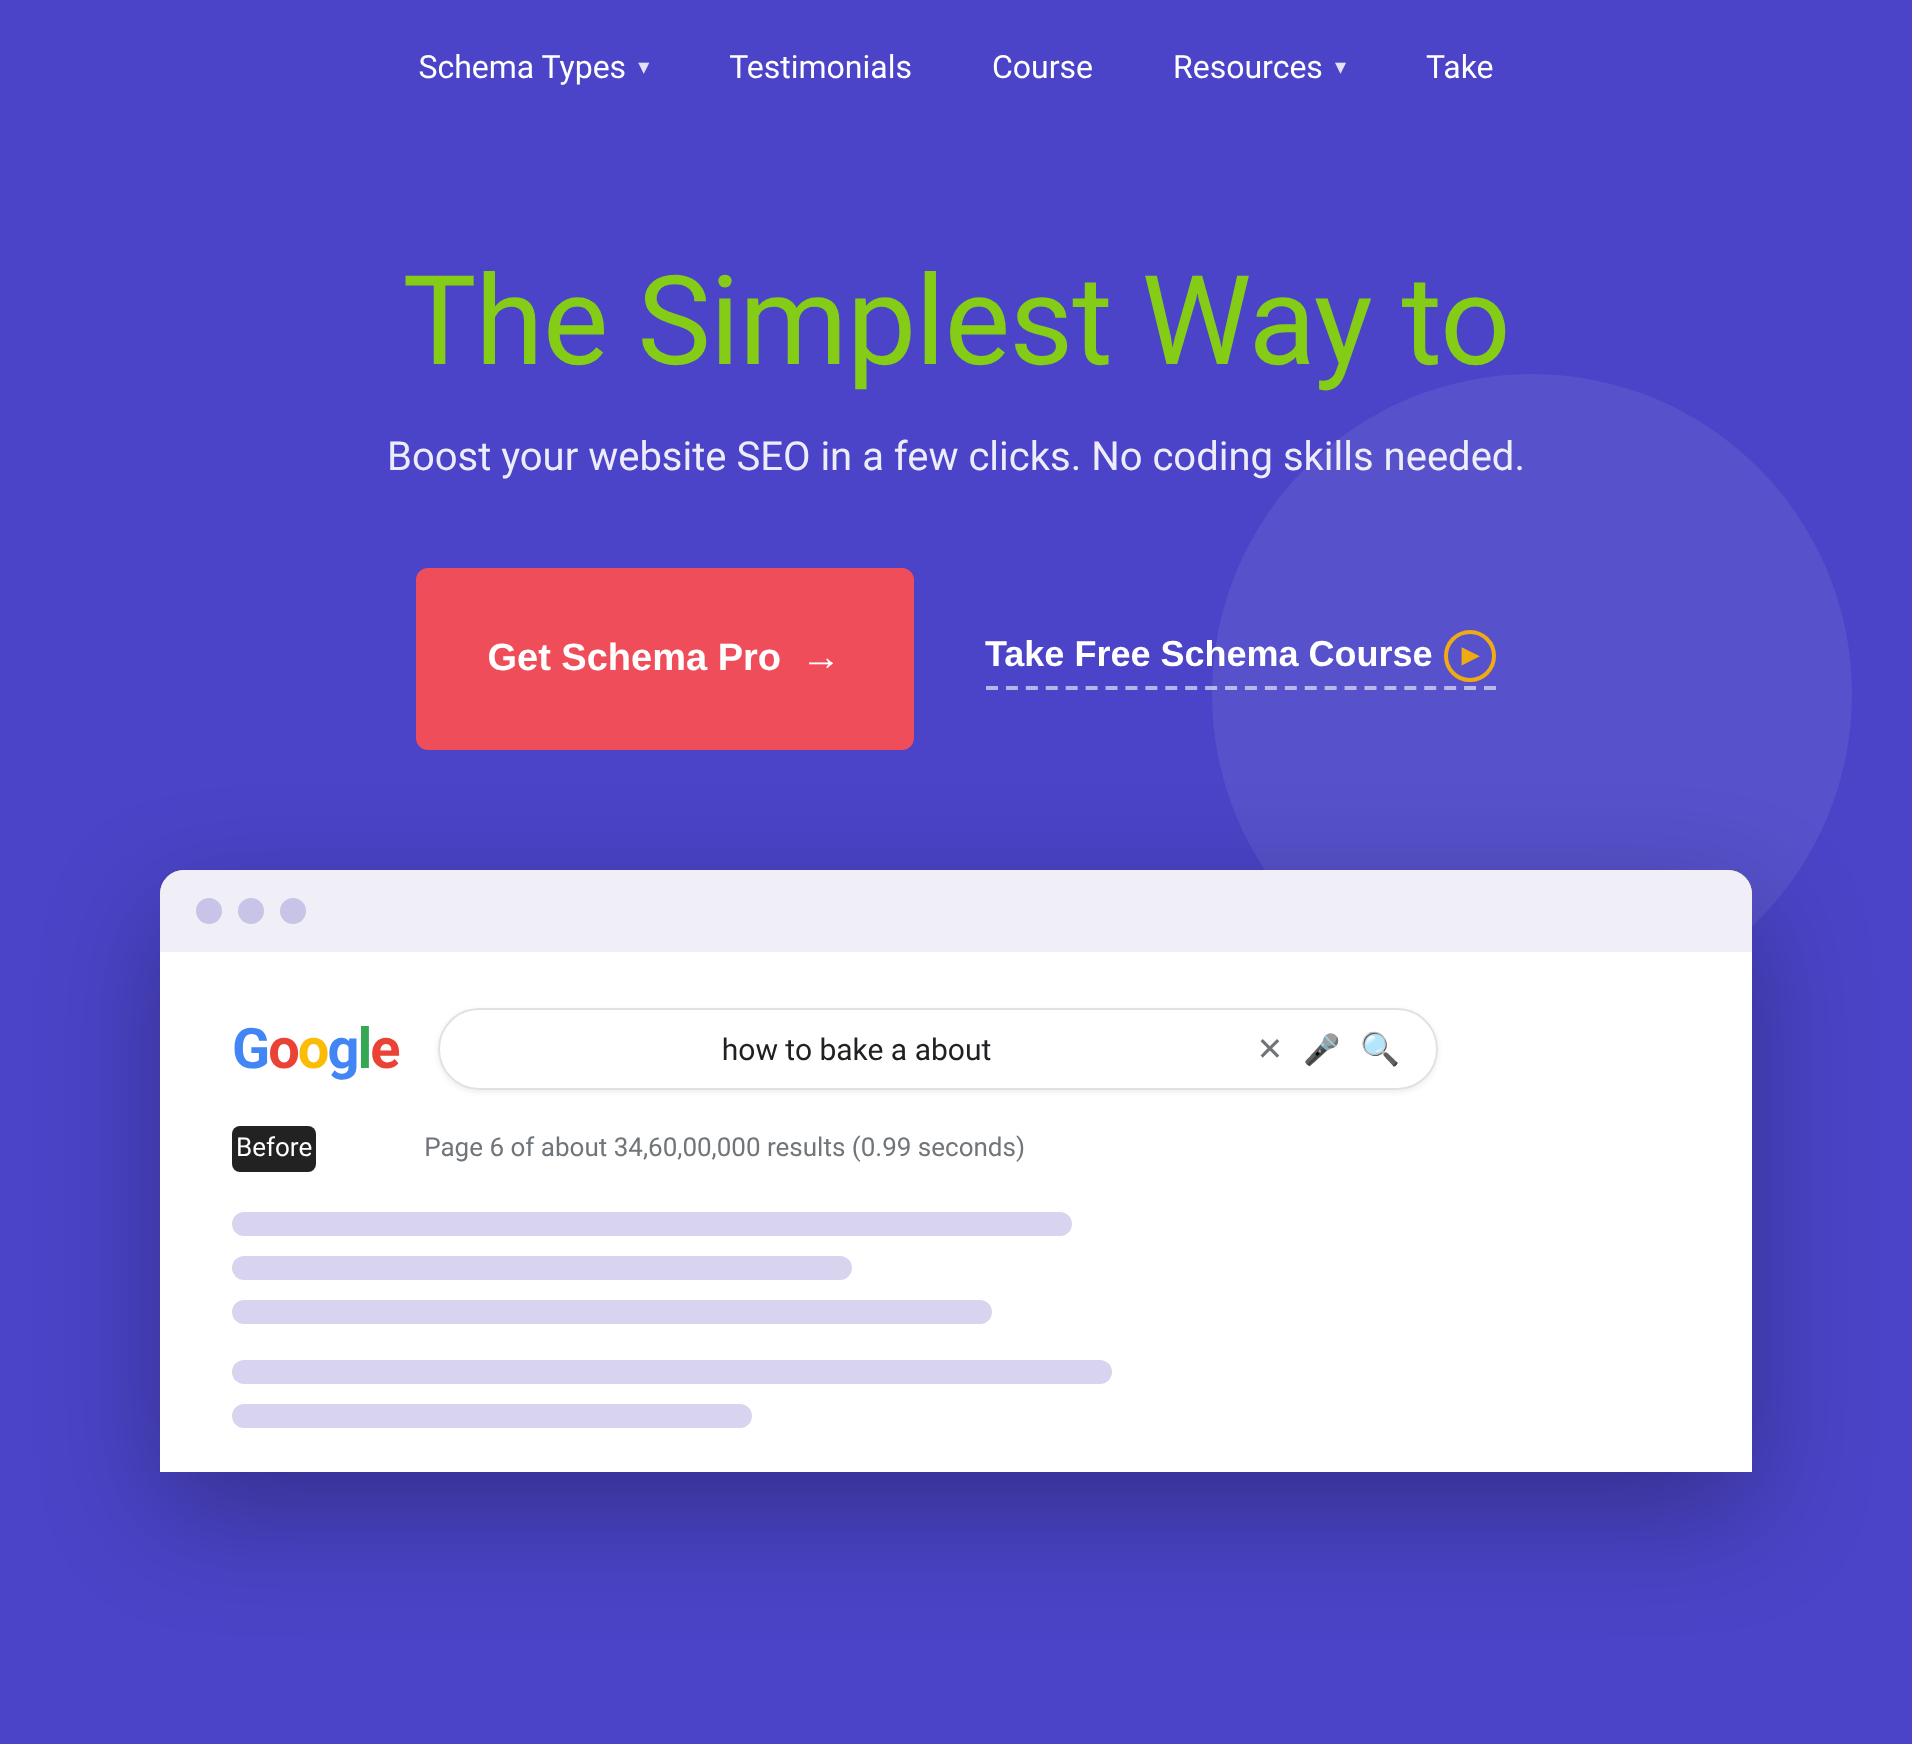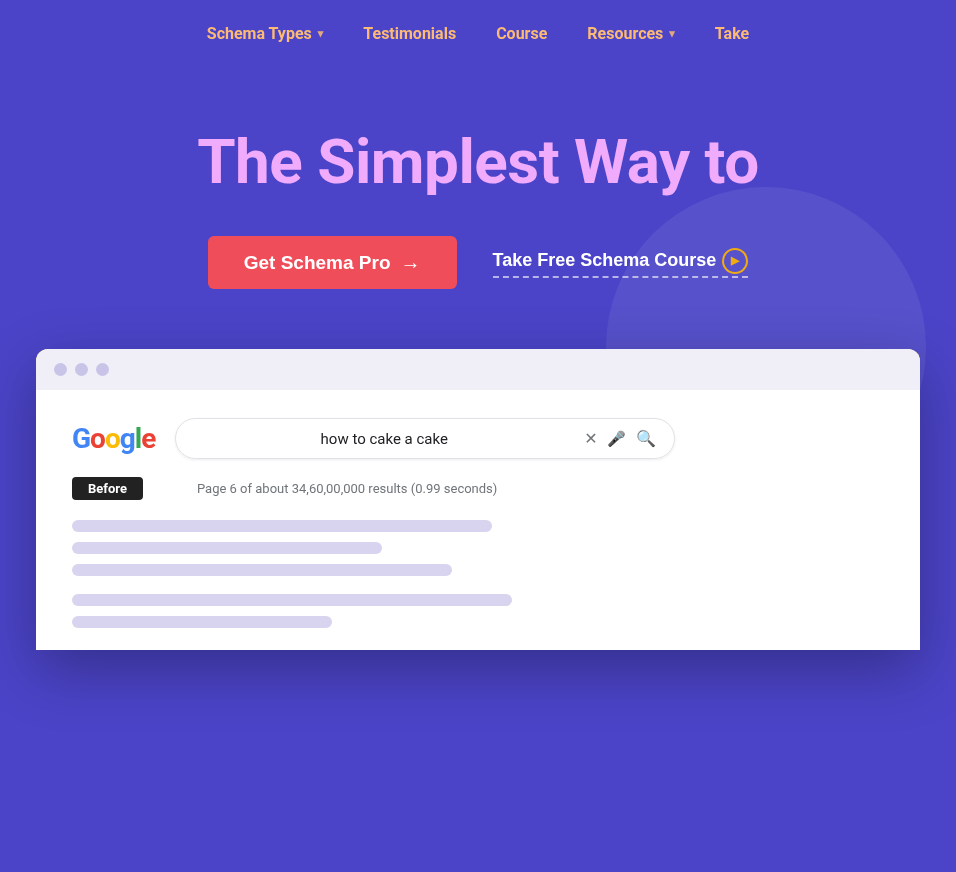--- a/index.html
+++ b/index.html
@@ -16,23 +16,23 @@
     nav {
       display: flex;
       justify-content: center;
       align-items: center;
       gap: 40px;
       padding: 24px 40px;
       background: #4B44C8;
     }
 
     .nav-item {
-      color: #fdba74;
+      color: #ffffff;
       font-size: 16px;
-      font-weight: 700;
+      font-weight: 400;
       cursor: pointer;
       display: flex;
       align-items: center;
       gap: 6px;
       text-decoration: none;
     }
 
     .nav-chevron {
       font-size: 11px;
       opacity: 0.85;
@@ -56,26 +56,26 @@
       right: 30px;
       top: 120px;
       width: 320px;
       height: 320px;
       border-radius: 50%;
       background: rgba(255,255,255,0.07);
       pointer-events: none;
     }
 
     .hero-title {
-      color: #f0abfc;
+      color: #84cc16;
       font-size: 62px;
-      font-weight: 700;
+      font-weight: 400;
       line-height: 1.12;
       max-width: 820px;
-      margin-bottom: 40px;
+      margin-bottom: 20px;
       letter-spacing: -0.5px;
     }
 
     .hero-subtitle {
       color: rgba(255,255,255,0.9);
       font-size: 20px;
       font-weight: 400;
       margin-bottom: 44px;
       max-width: 600px;
     }
@@ -85,21 +85,21 @@
       align-items: center;
       gap: 36px;
       margin-bottom: 60px;
     }
 
     .btn-primary {
       background: #F04D5A;
       color: #fff;
       font-size: 19px;
       font-weight: 700;
-      padding: 15px 36px;
+      padding: 34px 36px;
       border: none;
       border-radius: 6px;
       cursor: pointer;
       display: flex;
       align-items: center;
       gap: 10px;
       text-decoration: none;
     }
 
     .btn-primary .arrow {
@@ -127,21 +127,21 @@
       border-radius: 50%;
       display: flex;
       align-items: center;
       justify-content: center;
       color: #F0A500;
       font-size: 11px;
     }
 
     
     .browser-mockup {
-      width: 884px;
+      width: 796px;
       background: #fde047;
       border-radius: 12px 12px 0 0;
       overflow: hidden;
       box-shadow: 0 20px 60px rgba(0,0,0,0.3);
       position: relative;
     }
 
     .browser-bar {
       background: #F0EFF8;
       padding: 14px 18px;
@@ -217,22 +217,22 @@
       display: flex;
       align-items: center;
       gap: 14px;
       margin-bottom: 20px;
     }
 
     .before-badge {
       background: #222;
       color: #fff;
       font-size: 13px;
-      font-weight: 700;
-      padding: 4px 16px;
+      font-weight: 400;
+      padding: 4px 2px;
       border-radius: 4px;
     }
 
     .results-count {
       font-size: 13px;
       color: #70757a;
       padding-left: 40px;
     }
 
     .result-line {
@@ -273,20 +273,21 @@
   </a>
   <a class="nav-item">
     <span>Take</span>
   </a>
 </nav>
 
 <section class="hero">
   <h1 class="hero-title">
     <span>The Simplest Way to</span><br>
   </h1>
+  <p class="hero-subtitle">Boost your website SEO in a few clicks. No coding skills needed.</p>
 
   <div class="hero-buttons">
     <button class="btn-primary">
       <span>Get Schema Pro</span>
       <span class="arrow">→</span>
     </button>
     <button class="btn-secondary">
       <span>Take Free Schema Course</span>
       <span class="play-icon">▶</span>
     </button>
@@ -297,21 +298,21 @@
       <div class="dot"></div>
       <div class="dot"></div>
       <div class="dot"></div>
     </div>
     <div class="browser-content">
       <div class="google-header">
         <div class="google-logo">
           <span class="g-blue">G</span><span class="g-red">o</span><span class="g-yellow">o</span><span class="g-blue">g</span><span class="g-green">l</span><span class="g-red">e</span>
         </div>
         <div class="search-bar">
-          <span class="search-text">how to cake a cake</span>
+          <span class="search-text">how to bake a about</span>
           <span class="search-x">✕</span>
           <span class="search-mic">🎤</span>
           <span class="search-icon-google">🔍</span>
         </div>
       </div>
 
       <div class="results-info">
         <span class="before-badge">Before</span>
         <span class="results-count">Page 6 of about 34,60,00,000 results (0.99 seconds)</span>
       </div>

